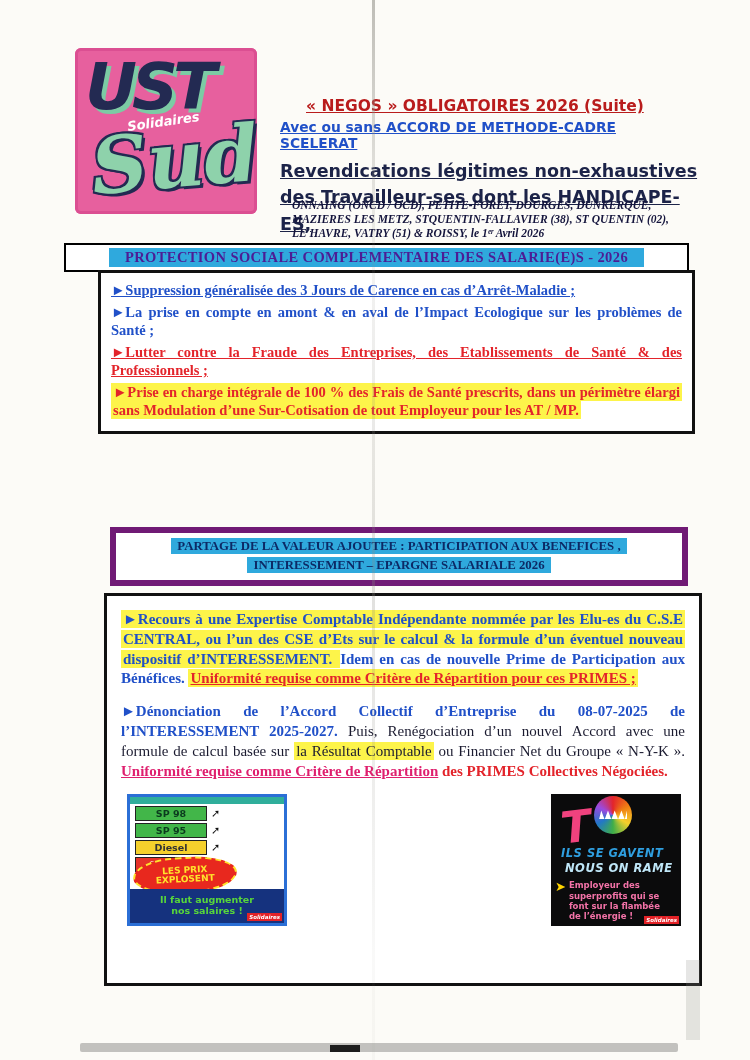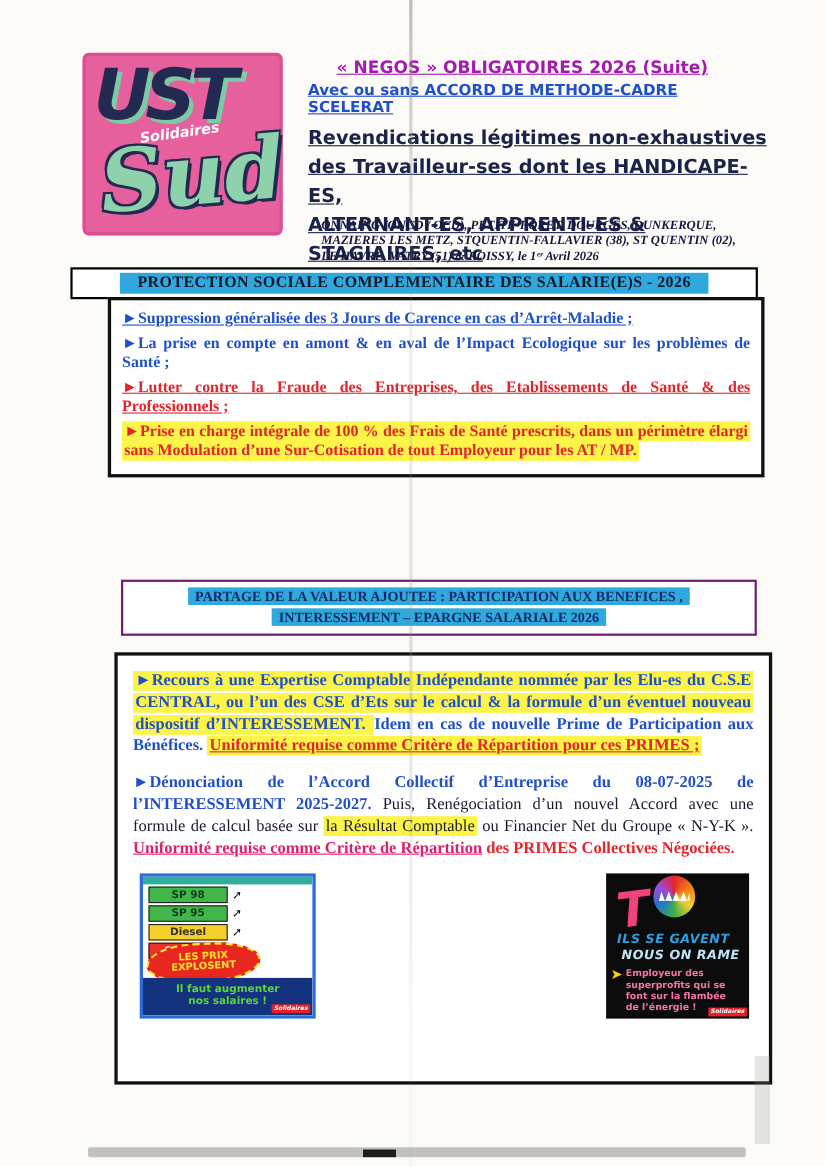--- a/index.html
+++ b/index.html
@@ -13,33 +13,33 @@
         font-weight:bold;font-style:italic;font-size:64px;color:#232a52;letter-spacing:-5px;
         text-shadow:4px 4px 0 #7ccba4;}
   .logo-solidaires{position:absolute;left:52px;top:66px;color:#fff;font-style:italic;font-weight:bold;
         font-size:13px;font-family:"DejaVu Sans",sans-serif;transform:rotate(-8deg);}
   .logo-sud{position:absolute;left:16px;top:66px;font-family:"DejaVu Serif",serif;font-weight:bold;
         font-style:italic;font-size:78px;color:#8ed2ab;transform:rotate(-5deg);
         text-shadow:-2px -2px 0 #232a52,2px -2px 0 #232a52,-2px 2px 0 #232a52,3px 3px 0 #232a52;}
 
   
   .hdr{position:absolute;left:280px;top:52px;width:418px;font-family:"DejaVu Sans",sans-serif;}
-  .hdr-t1{color:#a21caf;font-weight:bold;font-size:15.5px;text-decoration:underline;padding-left:26px;}
+  .hdr-t1{color:#b91c1c;font-weight:bold;font-size:15.5px;text-decoration:underline;padding-left:26px;margin-top:45px;}
   .hdr-t2{color:#2050c8;font-weight:bold;font-size:13.8px;text-decoration:underline;margin-top:4px;}
   .revs{margin-top:7px;color:#1c2348;font-weight:bold;font-size:17.5px;line-height:1.5;}
   .revs div{text-decoration:underline;}
   .locations{position:absolute;left:292px;top:198px;width:402px;font-style:italic;font-weight:bold;
         font-size:11.5px;color:#14143c;line-height:1.22;}
 
   
   .banner1{position:absolute;left:64px;top:243px;width:621px;height:25px;border:2px solid #000;
         background:#fff;display:flex;align-items:center;justify-content:center;}
-  .banner1 span{background:#2fa9dd;color:#0f172a;font-weight:bold;font-size:14.5px;
+  .banner1 span{background:#2fa9dd;color:#4c1d95;font-weight:bold;font-size:14.5px;
         padding:1px 16px;letter-spacing:.4px;}
-  .banner2{position:absolute;left:110px;top:527px;width:578px;border:2px solid #701a75;background:#fff;
+  .banner2{position:absolute;left:110px;top:527px;width:578px;border:6px solid #701a75;background:#fff;
         text-align:center;padding:4px 0 5px;box-sizing:border-box;}
   .banner2 div{font-weight:bold;font-size:12.8px;color:#0c2a66;line-height:1.5;}
   .banner2 span{background:#2fa9dd;padding:1px 6px;}
 
   
   .box1{position:absolute;left:98px;top:270px;width:597px;border:3px solid #111;background:#fff;
         padding:5px 10px 7px;box-sizing:border-box;}
   .box1 p{margin:4px 0;font-size:14.5px;font-weight:bold;line-height:1.24;text-align:justify;}
   .box2{position:absolute;left:104px;top:593px;width:598px;height:393px;border:3px solid #111;
         background:#fff;padding:14px 14px 8px;box-sizing:border-box;}

